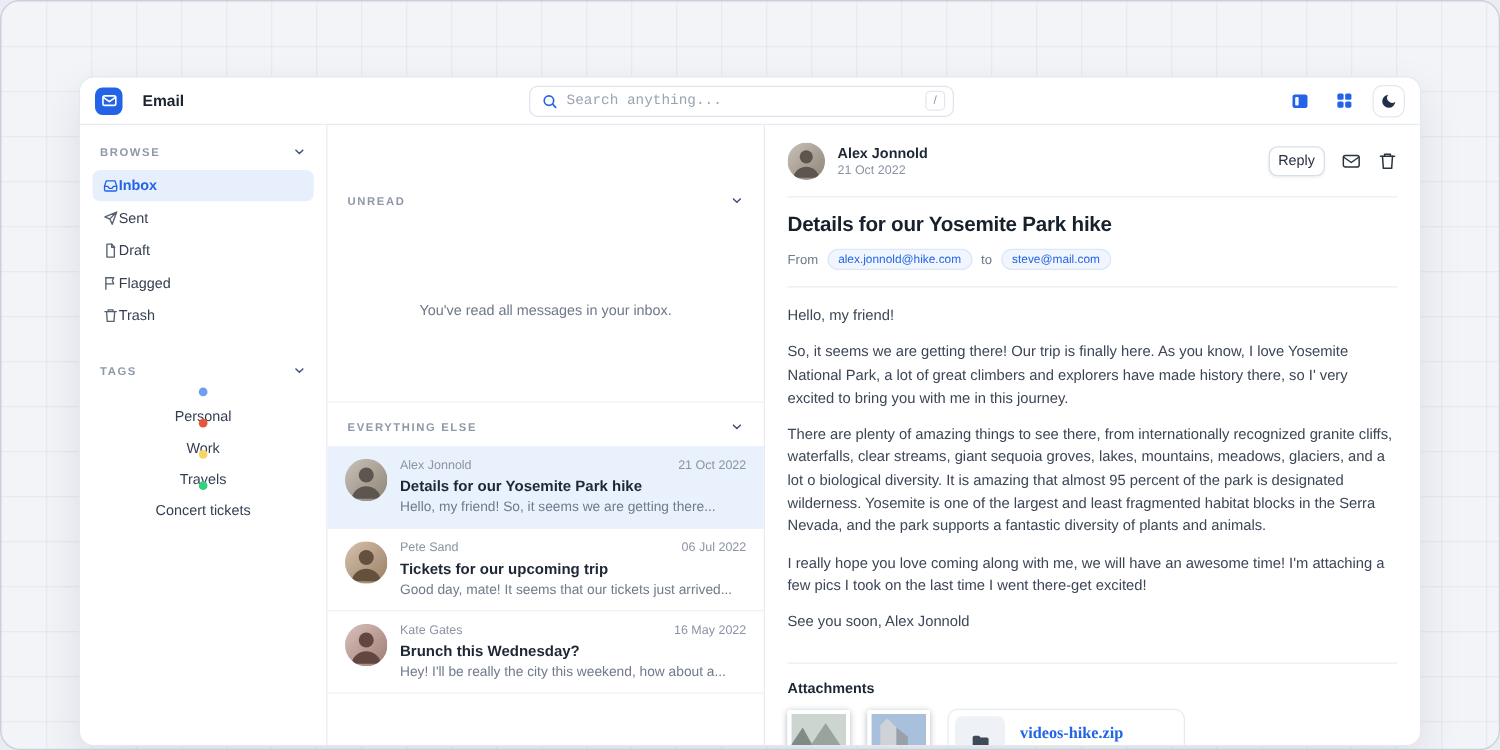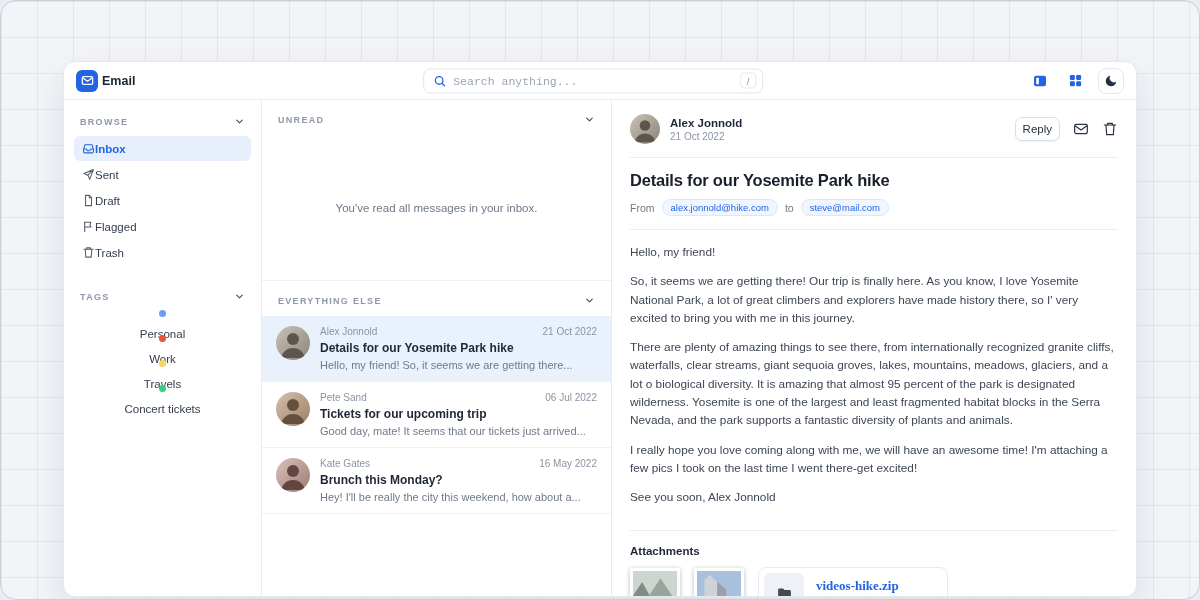--- a/index.html
+++ b/index.html
@@ -19,21 +19,21 @@
   .app{
     position:absolute; left:62px; right:62px; top:60px; bottom:2px;
     background:#fff; border:1px solid #e4e8ef; border-radius:12px;
     box-shadow:0 14px 34px rgba(25,35,55,.10);
     display:flex; flex-direction:column; overflow:hidden;
   }
 
   
   .topbar{ position:relative; height:38px; flex:0 0 38px; border-bottom:1px solid #e8ecf1;
     display:flex; align-items:center; padding:0 12px; }
-  .brand{ display:flex; align-items:center; gap:4px; }
+  .brand{ display:flex; align-items:center; gap:16px; }
   .logo{ width:22px; height:22px; border-radius:6px; background:#2264e5; display:grid; place-items:center; }
   .brand-name{ font-size:12.5px; font-weight:700; color:#1c2430; }
 
   .searchbar{
     position:absolute; left:50%; top:50%; transform:translate(-52%,-50%);
     width:340px; height:25px; background:#fff; border:1px solid #dfe4ec; border-radius:7px;
     display:flex; align-items:center; gap:7px; padding:0 6px 0 9px;
   }
   .searchbar input{ flex:1; border:none; outline:none; font-size:11.5px; color:#33404f;
     font-family:Liberation Mono, monospace; background:transparent; }
@@ -61,21 +61,21 @@
   .nav-item .ic{ width:13px; height:13px; color:#556072; flex:0 0 13px; }
   .nav-item.active{ background:#e7effc; color:#2264e5; font-weight:600; }
   .nav-item.active .ic{ color:#2264e5; }
 
   .tag-item{ display:flex; align-items:center; gap:11px; height:25px; padding:0 9px;
     font-size:11.5px; color:#333e4f; cursor:pointer;flex-direction:column; }
   .dot{ width:7px; height:7px; border-radius:50%; flex:0 0 7px; }
 
   
   .list-col{ width:350px; flex:0 0 350px; border-right:1px solid #e8ecf1;
-    display:flex; flex-direction:column; }
+    display:flex; flex-direction:column;justify-content:center; }
   .list-head{ display:flex; align-items:center; justify-content:space-between;
     padding:14px 16px 10px; font-size:9px; font-weight:700; letter-spacing:1.3px; color:#8e98a8; }
   .unread-empty{ height:146px; display:flex; align-items:center; justify-content:center;
     font-size:11.5px; color:#6e7888; border-bottom:1px solid #eef1f5; }
 
   .msg{ display:flex; gap:10px; padding:10px 14px; border-bottom:1px solid #eef1f5; cursor:pointer; }
   .msg.selected{ background:#e9f1fd; }
   .avatar{ width:34px; height:34px; border-radius:50%; overflow:hidden; flex:0 0 34px; }
   .avatar svg{ display:block; width:100%; height:100%; }
   .msg-body{ flex:1; min-width:0; }
@@ -347,21 +347,21 @@
                   <rect width="34" height="34" fill="url(#gc)"></rect>
                   <circle cx="17" cy="13" r="6" fill="#63463f"></circle>
                   <path d="M5 32c1.8-7 6.8-10 12-10s10.2 3 12 10z" fill="#63463f"></path>
                 </svg>
             </div>
             <div class="msg-body">
               <div class="m-row1">
                 <span>Kate Gates</span>
                 <span>16 May 2022</span>
               </div>
-              <div class="m-subj">Brunch this Monday?</div>
+              <div class="m-subj">Brunch this Wednesday?</div>
               <div class="m-snip">Hey! I'll be really the city this weekend, how about a...</div>
             </div>
           </article>
         </div>
       </section>
 
       <section class="reader">
         <div class="r-head">
           <div class="r-avatar">
             <svg viewBox="0 0 34 34">

